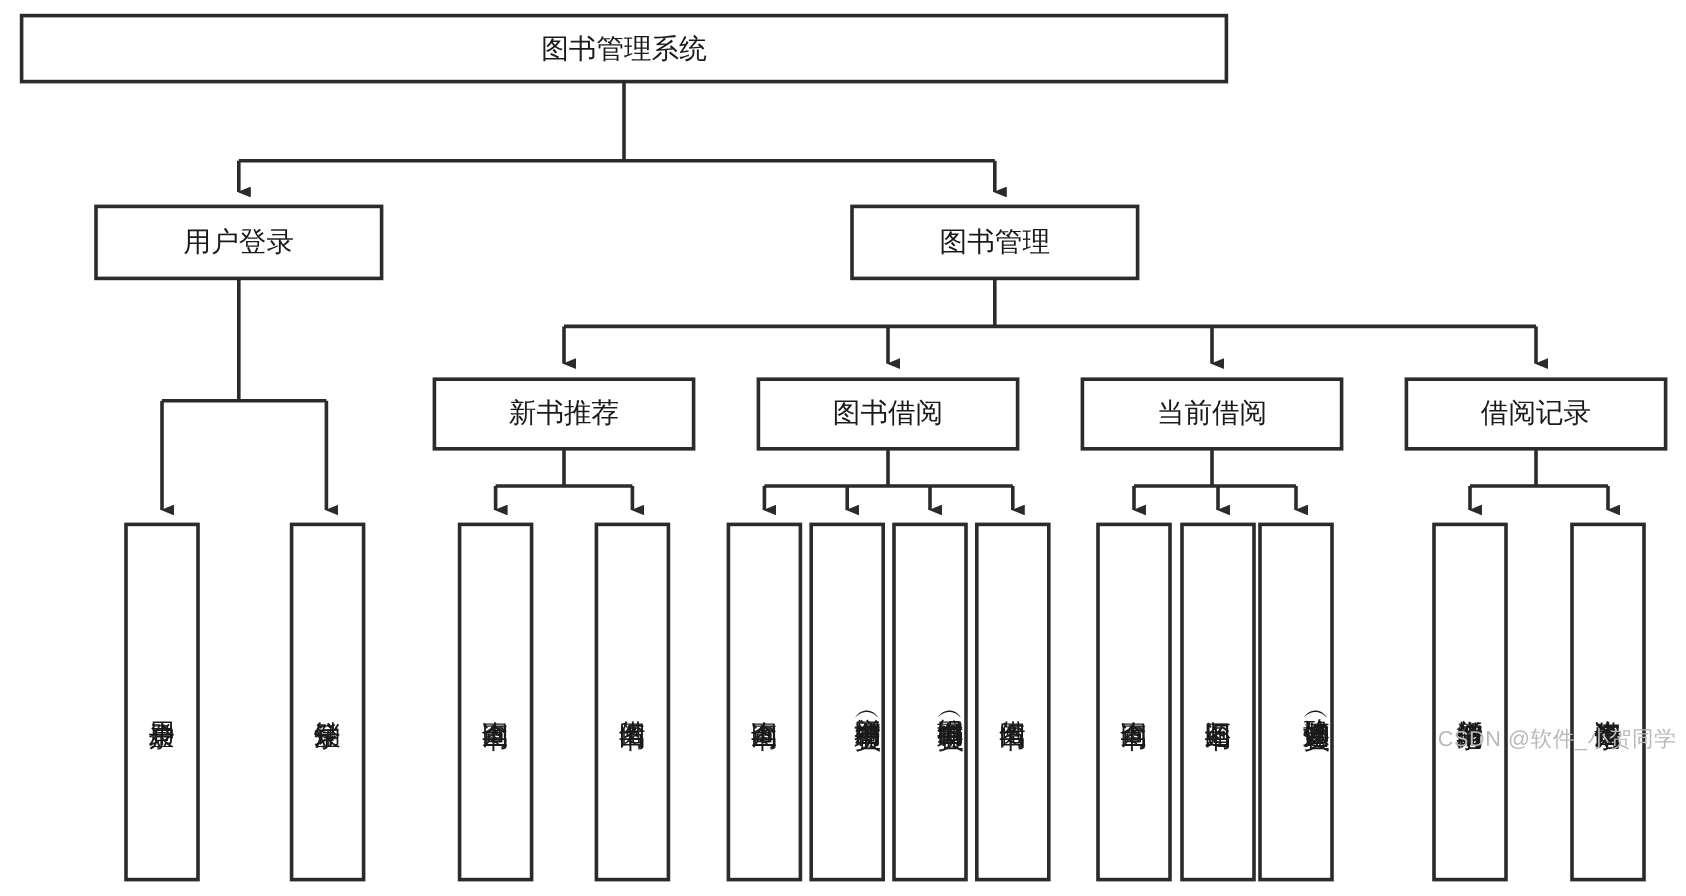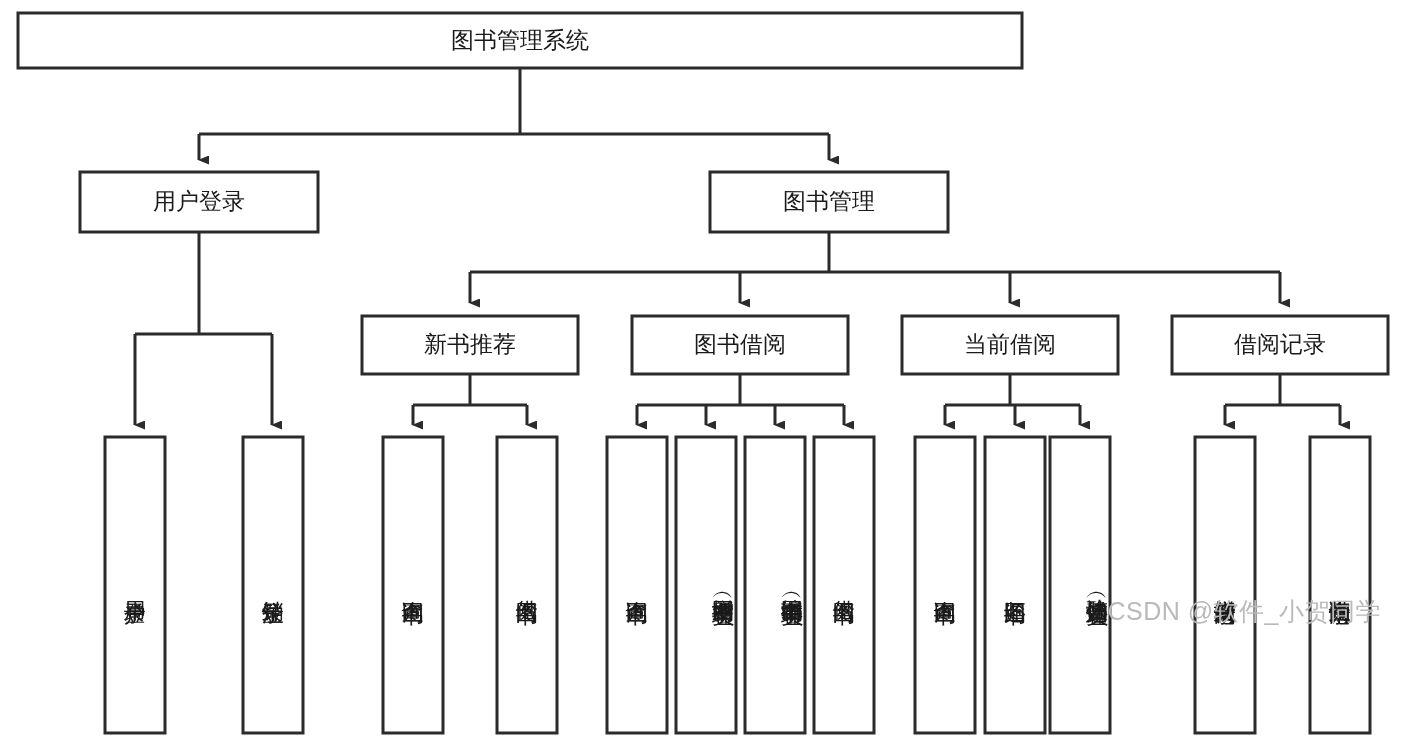--- a/index.html
+++ b/index.html
@@ -53,24 +53,24 @@
     text-orientation: upright;
     display: flex;
     align-items: center;
     justify-content: center;
     letter-spacing: 1px;
     white-space: nowrap;
     pointer-events: none;
   }
   .watermark {
     position: absolute;
-    right: 24px;
+    right: 8px;
     bottom: 6px;
     font-family: "Liberation Sans", "DejaVu Sans", sans-serif;
-    font-size: 25px;
+    font-size: 18px;
     color: #b9b9b9;
     letter-spacing: 0.5px;
     white-space: nowrap;
   }
 </style>
 </head>
 <body>
 
 <div id="diagram-root">
 

